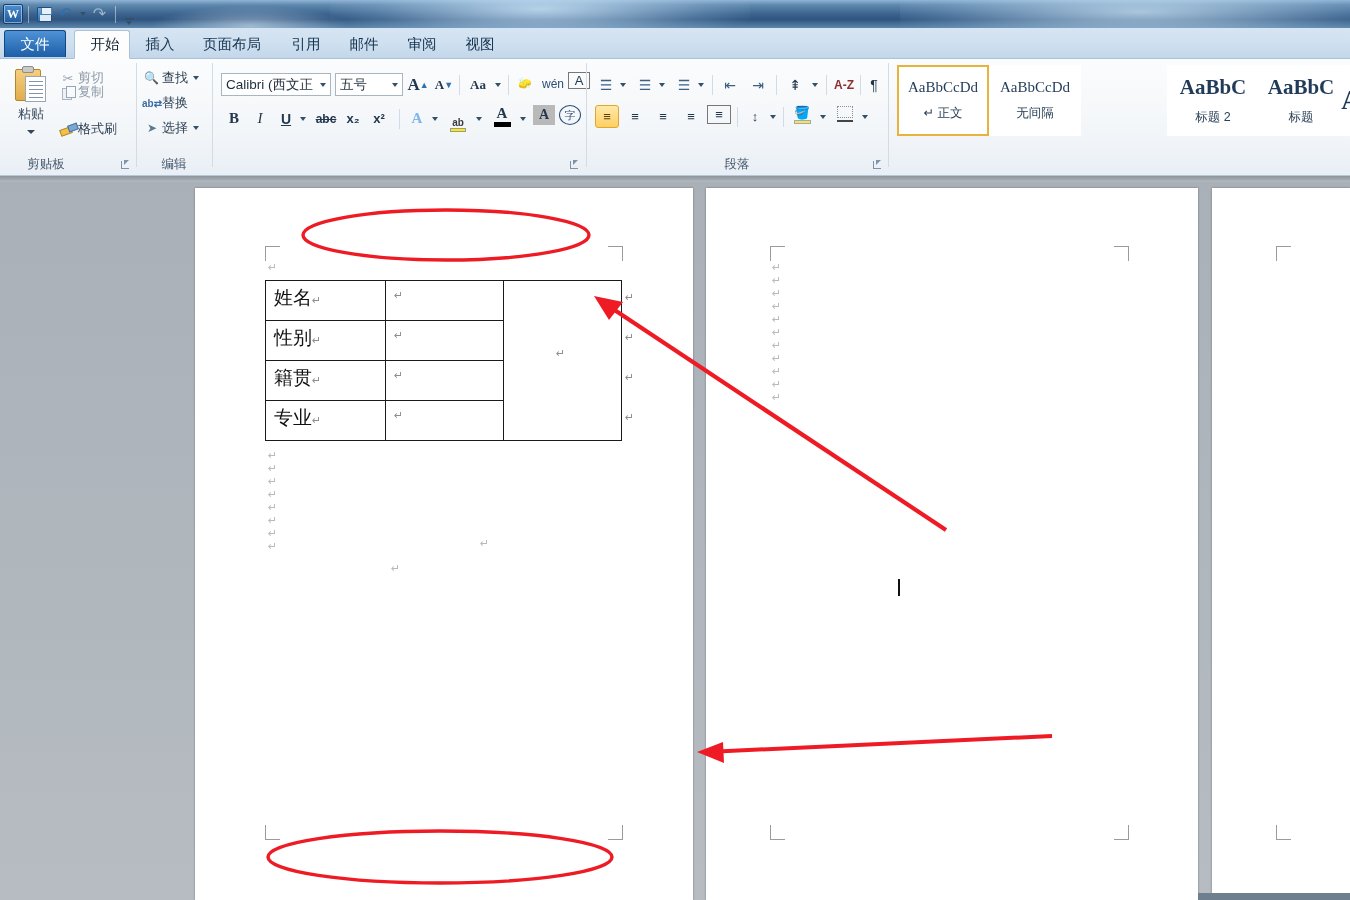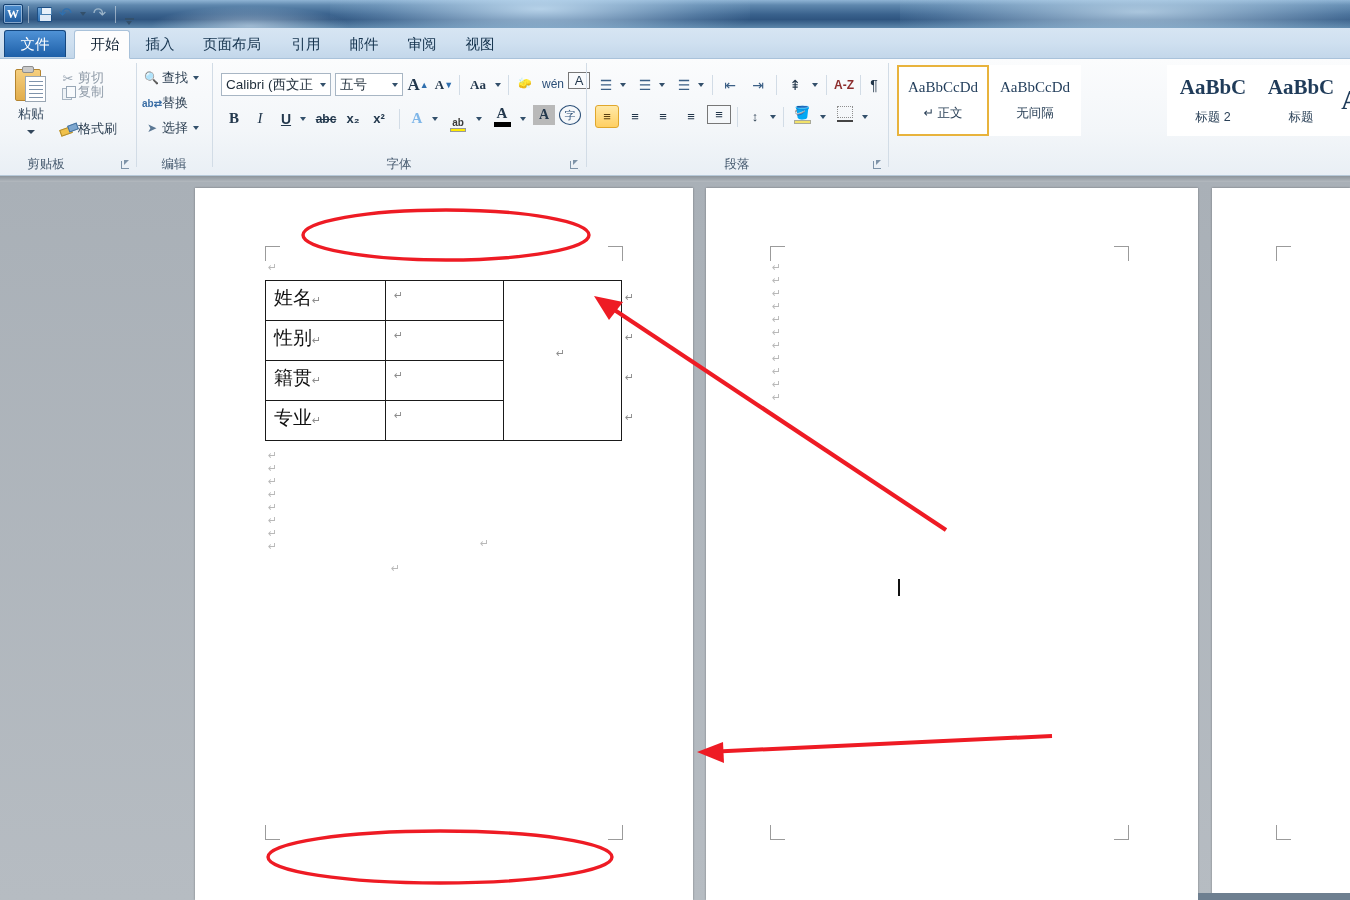--- a/index.html
+++ b/index.html
@@ -379,21 +379,20 @@
       <div class="rbtn" style="left:304px;top:48px;width:12px;">
           <span class="tri-dn"></span>
         </div>
       <div class="rbtn" style="left:320px;top:46px;width:22px;height:20px;background:#b9b9b9;font-weight:bold;font-size:14px;font-family:'Liberation Serif',serif;">
         <span>A</span>
       </div>
       <div class="rbtn" style="left:346px;top:46px;width:22px;height:20px;border:1.5px solid #2b4f78;border-radius:50%;font-size:11px;color:#2b4f78;">
         <span>字</span>
       </div>
 
-      <div class="glabel">字体</div>
       <div class="dlg" style="left:356px;"></div>
     </div>
     <div class="vsep" style="left:586px;"></div>
 
     <div class="rgroup" style="left:587px; width:300px;">
       <div class="rbtn" style="left:8px;top:14px;width:22px;font-size:14px;color:#3b5f85;">
           <span>☰</span>
         </div>
       <div class="rbtn" style="left:30px;top:14px;width:12px;">
           <span class="tri-dn"></span>

